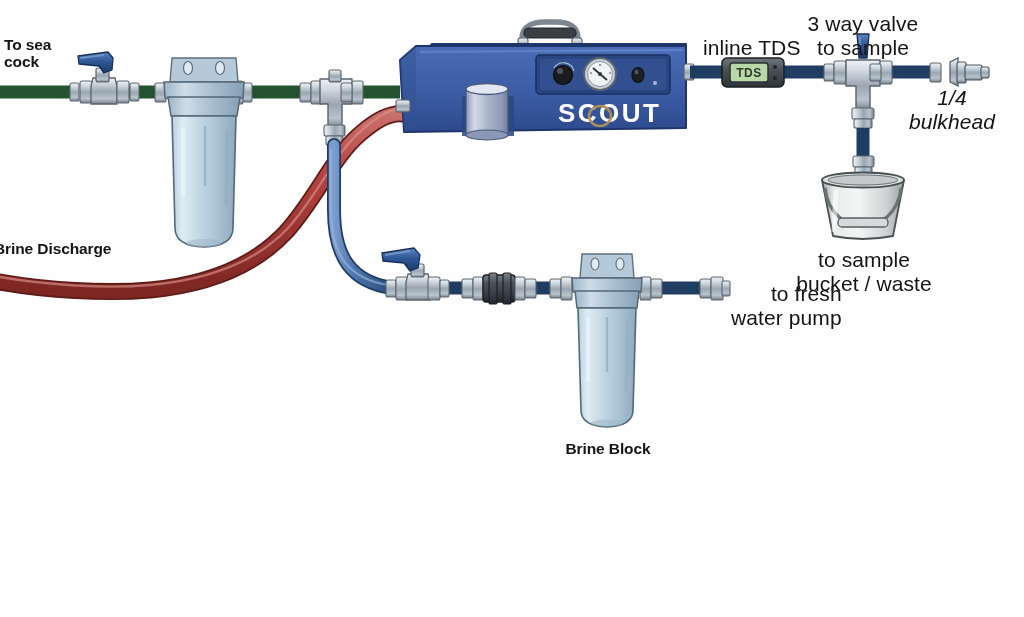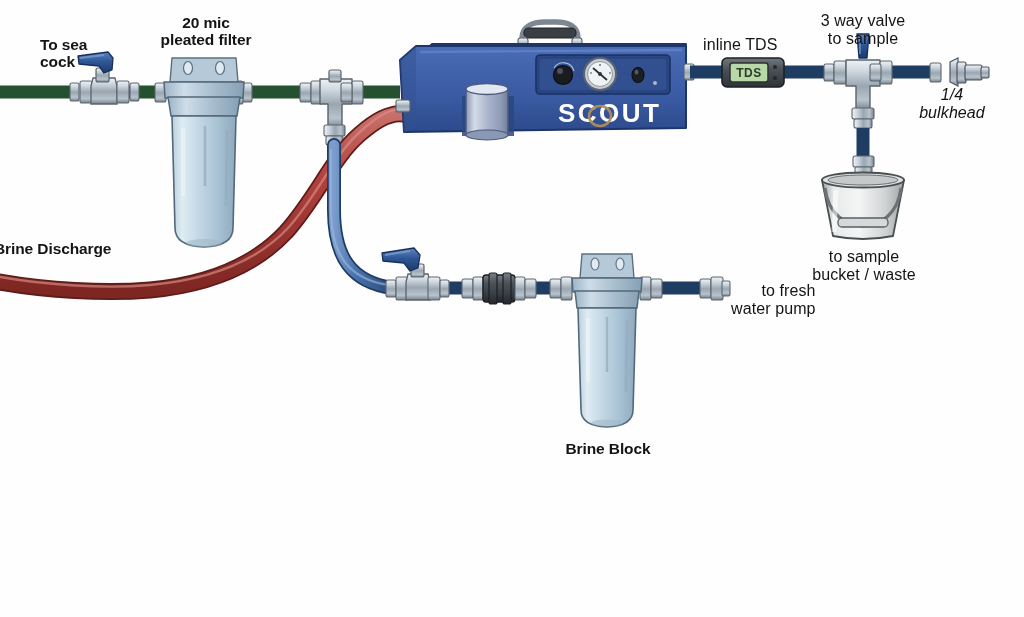--- a/index.html
+++ b/index.html
@@ -34,21 +34,21 @@
     line-height: 1.12;
     letter-spacing: 0.1px;
   }
   .lbl.bold {
     font-weight: bold;
     font-size: 15.5px;
     letter-spacing: -0.1px;
   }
   .lbl.regular {
     font-weight: normal;
-    font-size: 16px;
+    font-size: 21px;
   }
   .lbl.center { text-align: center; }
   .lbl.left { text-align: left; }
 </style>
 </head>
 <body>
 
 <div id="diagram-root">
 
   <svg class="diagram-canvas" viewBox="0 0 1024 617" xmlns="http://www.w3.org/2000/svg">
@@ -393,25 +393,23 @@
       <ellipse cx="607" cy="423" rx="16" ry="3.5" fill="#9fb6c6" opacity="0.55"></ellipse>
     </g>
 
     <g>
       <rect x="700" y="279" width="11" height="19" rx="2" fill="url(#gChrome)" stroke="#5d666f" stroke-width="1.1"></rect>
       <rect x="711" y="277" width="12" height="23" rx="2" fill="url(#gChrome)" stroke="#5d666f" stroke-width="1.1"></rect>
       <rect x="722" y="281" width="8" height="15" rx="1.5" fill="url(#gChrome)" stroke="#5d666f" stroke-width="1.1"></rect>
     </g>
   </svg>
 
-  <div class="lbl bold left" style="left:4px; top:36px;margin-left:36px;">To sea
+  <div class="lbl bold left" style="left:4px; top:36px;">To sea
 cock</div>
 
-  <div class="lbl bold center" style="left:138px; top:14px; width:136px;">20 mic
-pleated filter</div>
 
 
   <div class="lbl bold left" style="left:-6px; top:240px;">Brine Discharge</div>
 
   <div class="lbl regular left" style="left:703px; top:36px;">inline TDS</div>
 
   <div class="lbl regular center" style="left:786px; top:12px; width:154px;">3 way valve
 to sample</div>
 
   <div class="lbl regular center" style="left:909px; top:86px; width:86px;font-style:italic;">1/4

